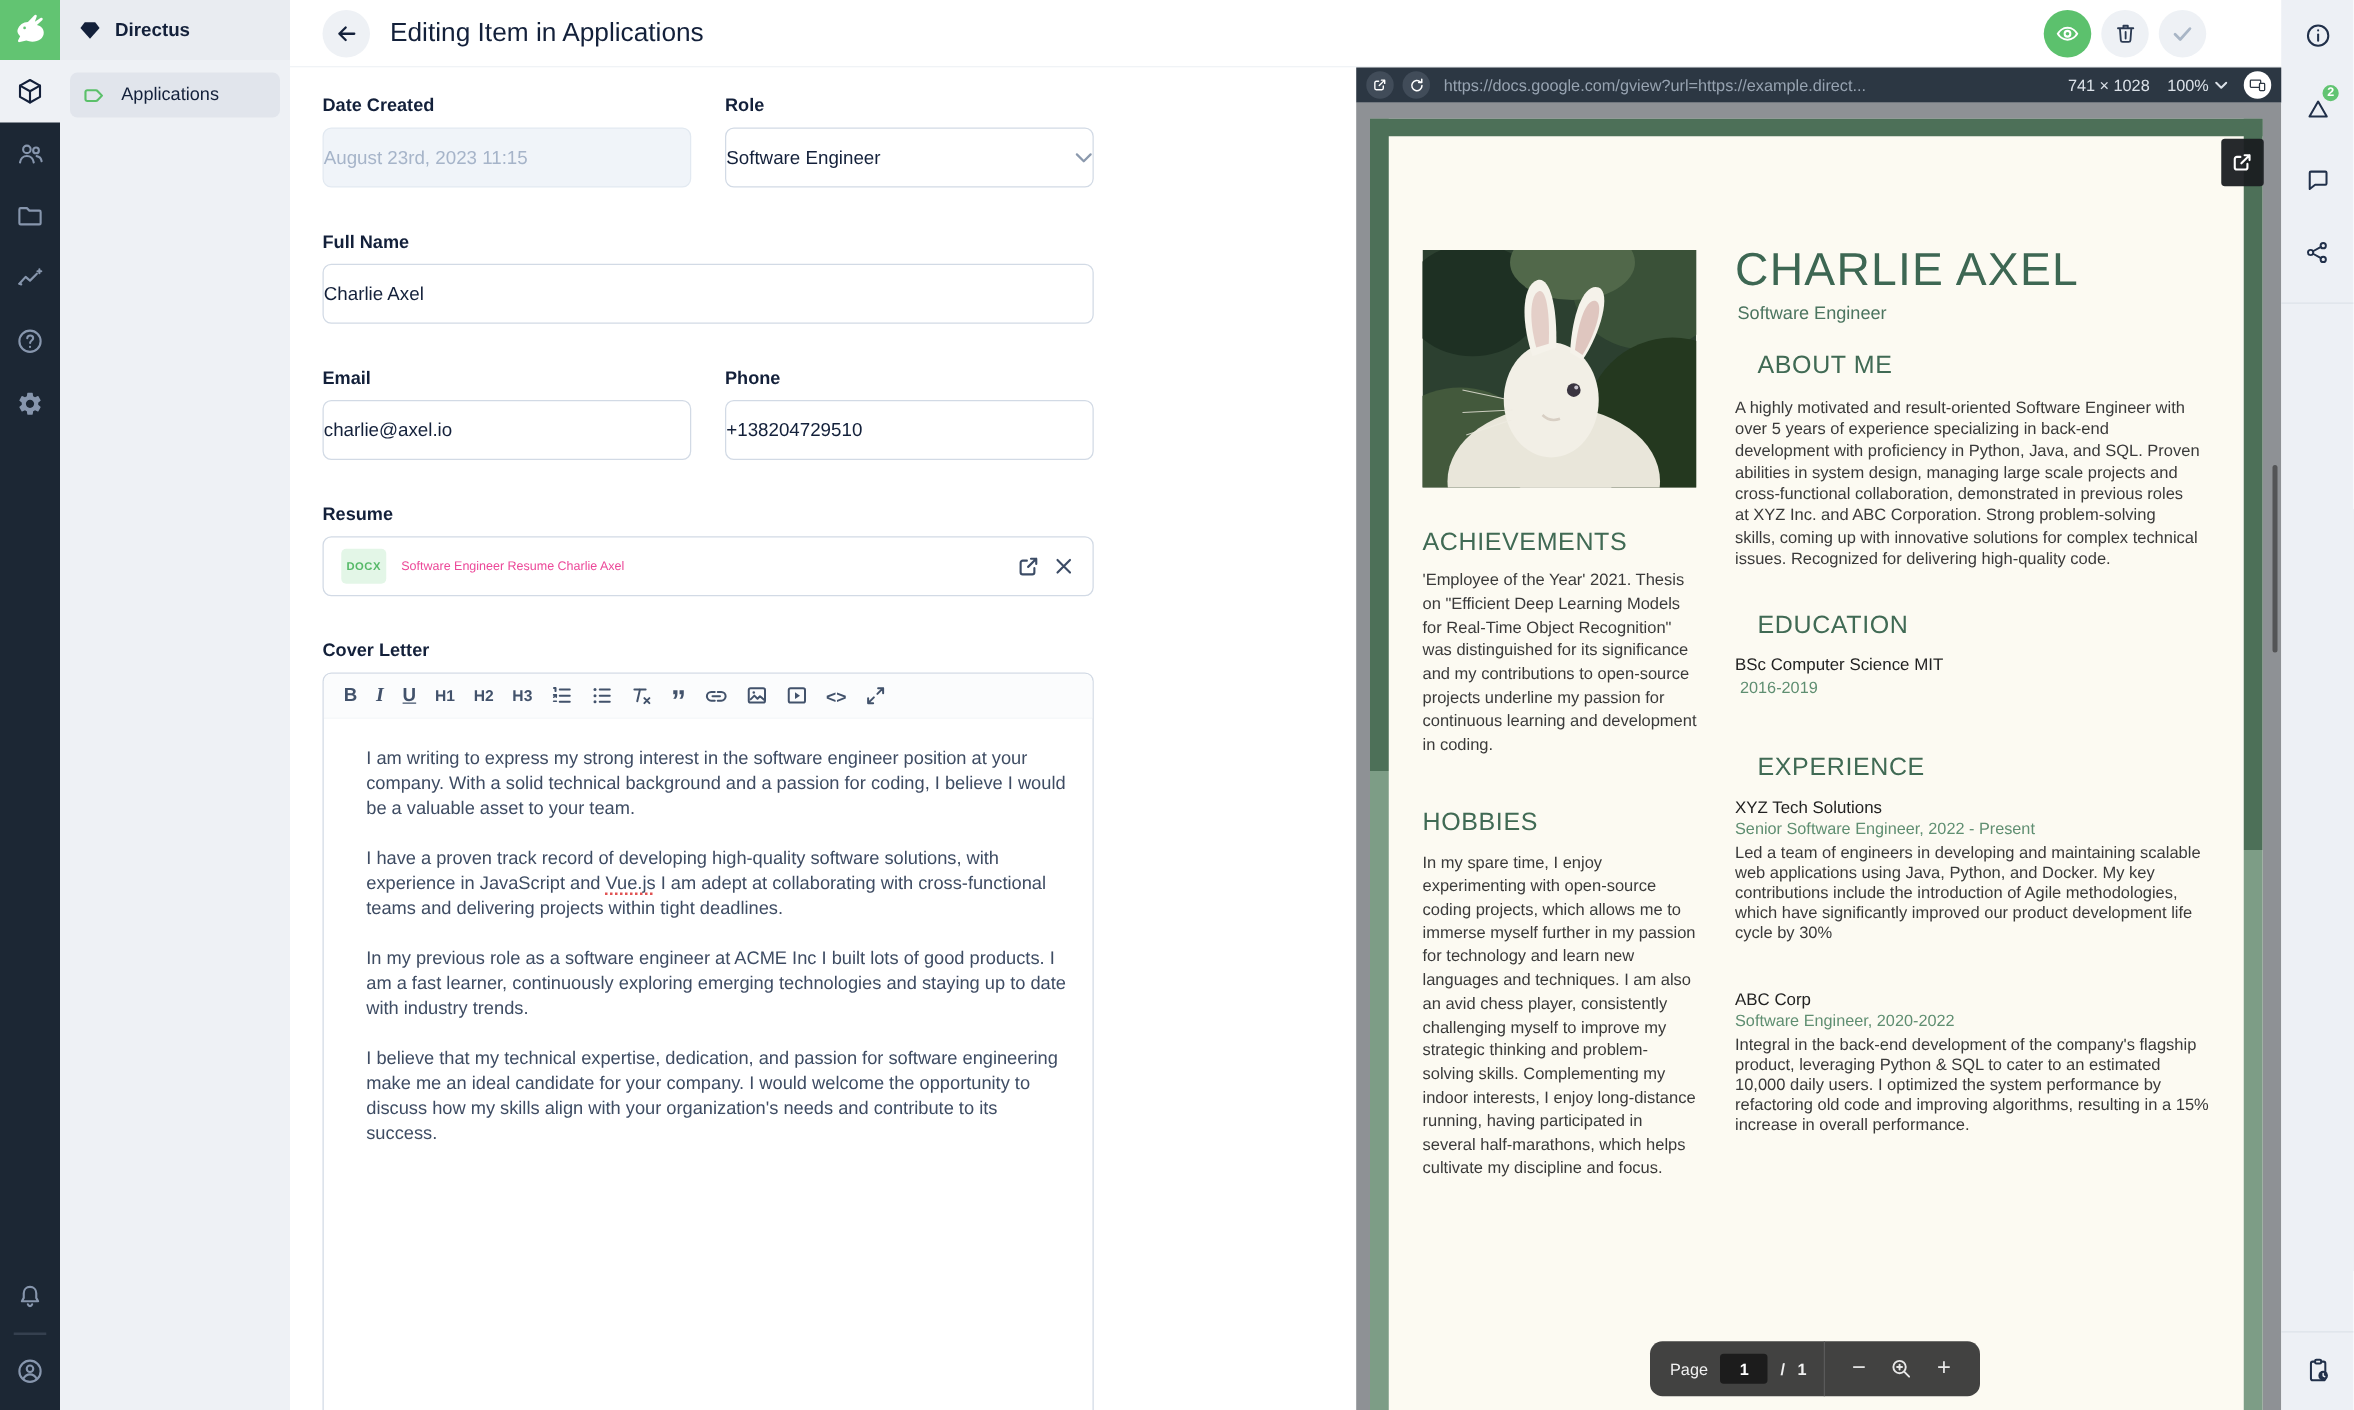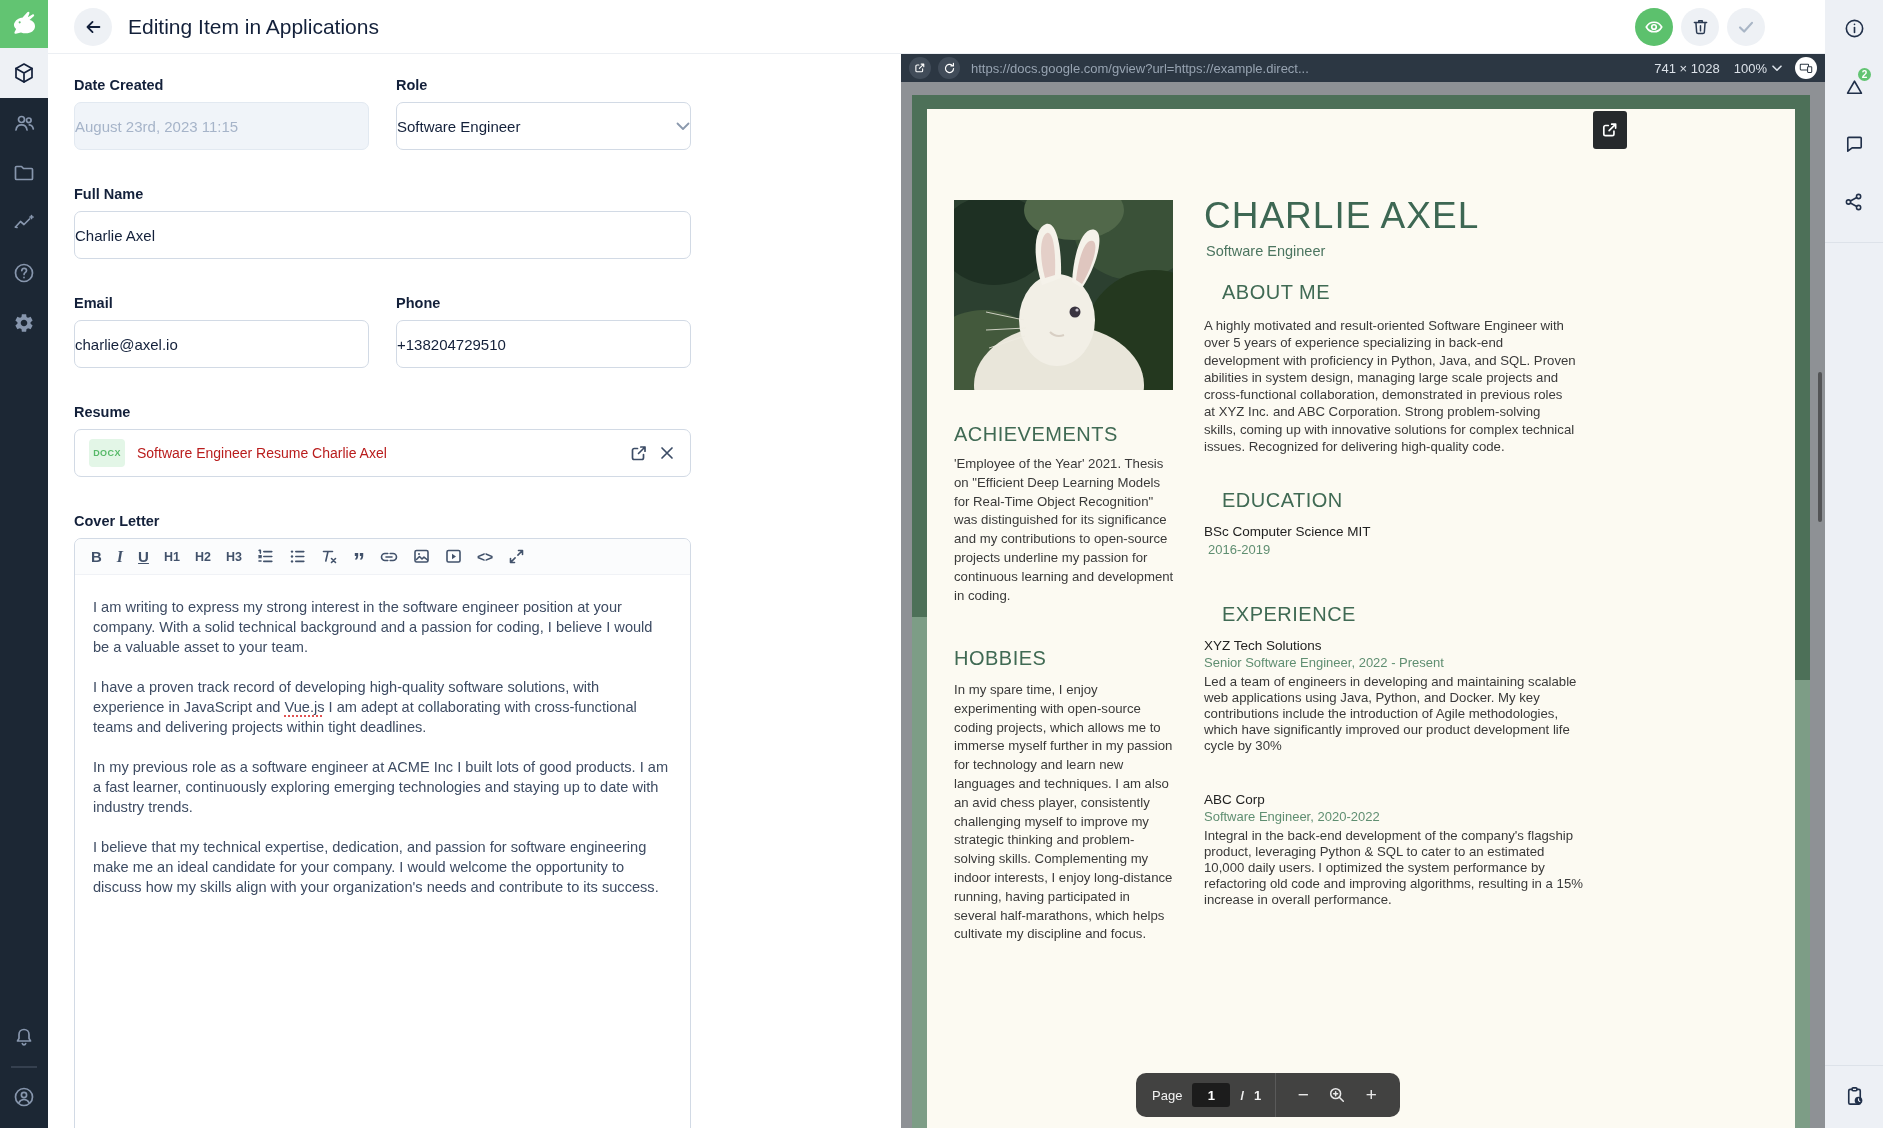--- a/index.html
+++ b/index.html
@@ -41,34 +41,34 @@
   .content { width:853px; flex-shrink:0; background:#fff; padding:23px 0 0 26px; overflow:hidden; }
   .frm { width:617px; }
   .f-row { display:flex; gap:27px; margin-bottom:36px; }
   .field { flex:1; min-width:0; }
   .field label { display:block; font-size:14.5px; font-weight:700; color:#13203a; margin-bottom:9px; }
   .inputbox { height:48px; border:1.5px solid #d2dae5; border-radius:7px; background:#fff; display:flex; align-items:center; padding:0 0; font-size:15px; color:#13203a; }
   .inputbox.disabled { background:#f0f4f9; border-color:#e2e9f1; color:#a6b4c9; }
   .inputbox .chev { margin-left:auto; }
   .filebox { height:48px; border:1.5px solid #d2dae5; border-radius:7px; display:flex; align-items:center; padding:0 14px; }
   .docx-chip { width:36px; height:28px; background:#e3f6e7; border-radius:4px; display:flex; align-items:center; justify-content:center; font-size:9px; font-weight:800; letter-spacing:.4px; color:#56b968; flex-shrink:0; }
-  .file-name { font-size:14px; color:#b91c1c; margin-left:12px; flex:1; white-space:nowrap; overflow:hidden; }
+  .file-name { font-size:10px; color:#ec4899; margin-left:12px; flex:1; white-space:nowrap; overflow:hidden; }
   .file-ic { margin-left:10px; cursor:pointer; display:flex; }
 
   .editor { width:617px; border:1.5px solid #d2dae5; border-radius:7px; height:640px; overflow:hidden; }
   .editor-toolbar { height:36px; display:flex; align-items:center; padding:0 16px; gap:15px; background:#fbfcfd; border-bottom:1px solid #f0f2f6; border-radius:6px 6px 0 0; color:#42526b; }
   .tb { font-size:14px; font-weight:600; cursor:pointer; display:flex; align-items:center; color:#42526b; }
   .tb.b { font-weight:800; font-size:15px; }
   .tb.i { font-style:italic; font-family:"Liberation Serif",serif; font-size:16px; }
   .tb.u { text-decoration:underline; font-size:15px; }
   .tb.h { font-size:12.5px; }
   .tb svg { stroke:#42526b; fill:none; stroke-width:1.6; stroke-linecap:round; stroke-linejoin:round; }
   .tb.q { font-size:24px; font-weight:800; line-height:10px; padding-top:10px; }
   .editor-body { padding:22px 18px; font-size:14.6px; line-height:20px; color:#3e4c63; }
-  .editor-body p { margin-bottom:20px; }
+  .editor-body p { margin-bottom:20px;margin-left:16px; }
   .sp-err { text-decoration:underline dotted #e05252 2px; text-underline-offset:3px; }
 
   
   .preview { flex:1; position:relative; background:#e5e5e5; min-width:0; }
   .url-bar { position:absolute; top:0; left:0; right:0; height:28px; background:#2c3743; display:flex; align-items:center; padding:0 8px; gap:7px; z-index:5; }
   .circle-ic { width:22px; height:22px; border-radius:50%; background:#414c59; display:flex; align-items:center; justify-content:center; cursor:pointer; flex-shrink:0; }
   .circle-ic svg { stroke:#fff; fill:none; stroke-width:1.5; stroke-linecap:round; stroke-linejoin:round; }
   .url-text { flex:1; font-size:13px; color:#97a3b1; white-space:nowrap; overflow:hidden; margin-left:4px; }
   .dim-text { font-size:13px; color:#dbe1e8; margin:0 7px; white-space:nowrap; }
   .zoom-sel { font-size:13px; color:#dbe1e8; display:flex; align-items:center; gap:5px; cursor:pointer; margin-right:6px; white-space:nowrap; }
@@ -189,20 +189,40 @@
       <span style="display:flex">
         <svg width="24" height="24" viewBox="0 0 24 24">
             <circle cx="12" cy="12" r="8.5"></circle>
             <circle cx="12" cy="10" r="2.6"></circle>
             <path d="M6.8 17.8c1.1-2.1 3-3.3 5.2-3.3s4.1 1.2 5.2 3.3"></path>
           </svg>
       </span>
     </div>
   </nav>
 
+  <aside class="sidebar">
+    <div class="sidebar-header">
+      <span style="display:flex">
+        <svg width="20" height="20" viewBox="0 0 24 24">
+            <path fill="#13203a" d="M7 4.5h10l4.2 5.5L12 20.5 2.8 10z"></path>
+          </svg>
+      </span>
+      <span class="txt">Directus</span>
+    </div>
+    <div class="sidebar-body">
+      <div class="nav-item active">
+        <span style="display:flex">
+          <svg width="19" height="19" viewBox="0 0 20 20">
+              <path fill="none" stroke="#5bc06a" stroke-width="1.8" stroke-linejoin="round" d="M4 5.5h7.2c.64 0 1.24.3 1.62.82L16.4 10l-3.58 3.68c-.38.52-.98.82-1.62.82H4c-.83 0-1.5-.67-1.5-1.5V7c0-.83.67-1.5 1.5-1.5z"></path>
+            </svg>
+        </span>
+        <span class="txt">Applications</span>
+      </div>
+    </div>
+  </aside>
 
   <div class="main-wrap">
     <header class="topbar">
       <div class="back-btn">
         <span style="display:flex">
           <svg width="22" height="22" viewBox="0 0 24 24">
               <path fill="none" stroke="#13203a" stroke-width="2" stroke-linecap="round" stroke-linejoin="round" d="M19 12H6M11.5 6.5L6 12l5.5 5.5"></path>
             </svg>
         </span>
       </div>

